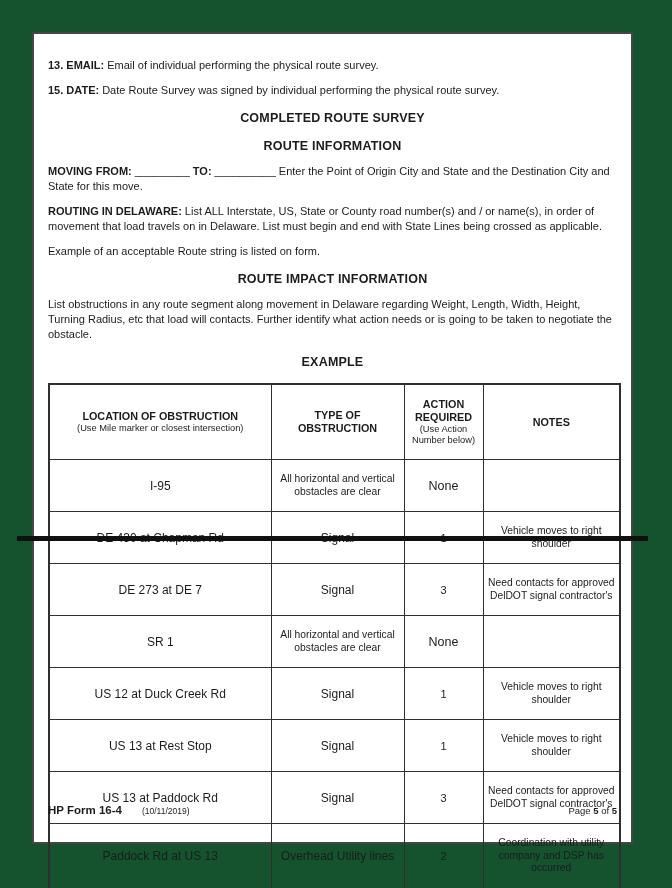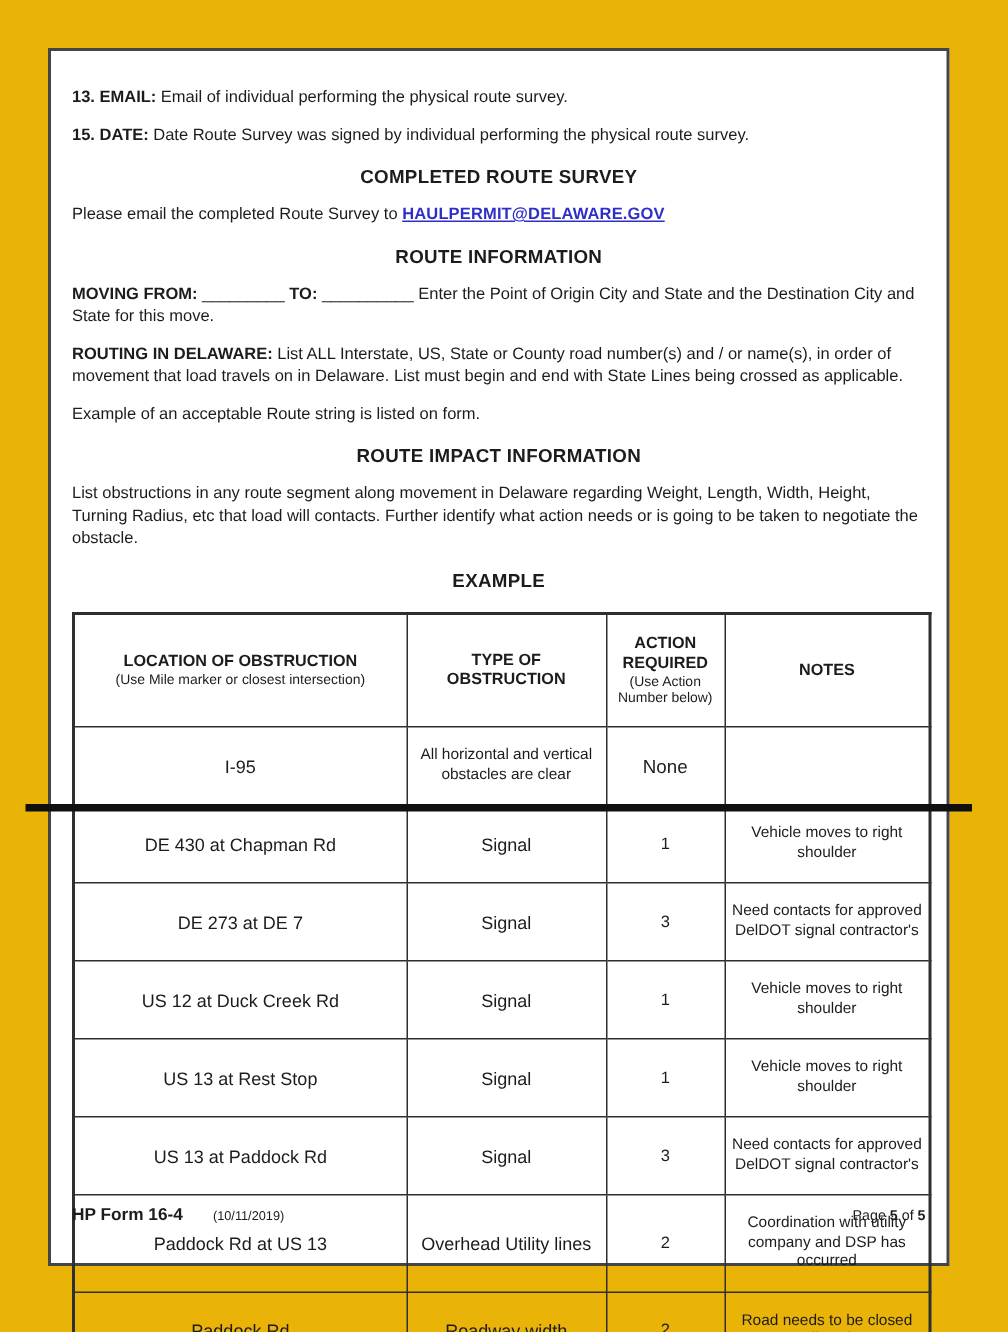--- a/index.html
+++ b/index.html
@@ -1,20 +1,20 @@
 <!DOCTYPE html>
 <html><head>
 <meta charset="utf-8">
 <style>
   html, body { margin: 0; padding: 0; background: #ffffff; }
   .canvas {
     position: relative;
     width: 672px;
     height: 888px;
-    background: #eab308;
+    background: #14532d;
     overflow: hidden;
     font-family: "Liberation Sans", sans-serif;
     color: #1c1c1c;
   }
   .page {
     position: absolute;
     left: 32px;
     top: 32px;
     width: 569px;   
     height: 778px;
@@ -112,23 +112,20 @@
       <span class="lbl">13. EMAIL:</span><span>Email of individual performing the physical route survey.</span>
     </p>
 
 
     <p class="para">
       <span class="lbl">15. DATE:</span><span>Date Route Survey was signed by individual performing the physical route survey.</span>
     </p>
 
     <h3 class="heading">COMPLETED ROUTE SURVEY</h3>
 
-    <p class="para">
-      <span>Please email the completed Route Survey to </span><a href="#" class="email-link">HAULPERMIT@DELAWARE.GOV</a>
-    </p>
 
     <h3 class="heading">ROUTE INFORMATION</h3>
 
     <p class="para">
       <span class="lbl">MOVING FROM:</span><span>_________</span>
       <span class="lbl">TO:</span><span>__________</span>
       <span>Enter the Point of Origin City and State and the Destination City and State for this move.</span>
     </p>
 
     <p class="para">
@@ -178,20 +175,26 @@
         <td class="cell-type">Signal</td>
         <td class="cell-act num">1</td>
         <td class="cell-notes">Vehicle moves to right shoulder</td>
       </tr>
       <tr class="rh-c">
         <td class="cell-loc">DE 273 at DE 7</td>
         <td class="cell-type">Signal</td>
         <td class="cell-act num">3</td>
         <td class="cell-notes">Need contacts for approved DelDOT signal contractor's</td>
       </tr>
+      <tr class="rh-d">
+        <td class="cell-loc">SR 1</td>
+        <td class="cell-type sm">All horizontal and vertical obstacles are clear</td>
+        <td class="cell-act">None</td>
+        <td class="cell-notes"></td>
+      </tr>
       <tr class="rh-e">
         <td class="cell-loc">US 12 at Duck Creek Rd</td>
         <td class="cell-type">Signal</td>
         <td class="cell-act num">1</td>
         <td class="cell-notes">Vehicle moves to right shoulder</td>
       </tr>
       <tr class="rh-f">
         <td class="cell-loc">US 13 at Rest Stop</td>
         <td class="cell-type">Signal</td>
         <td class="cell-act num">1</td>

